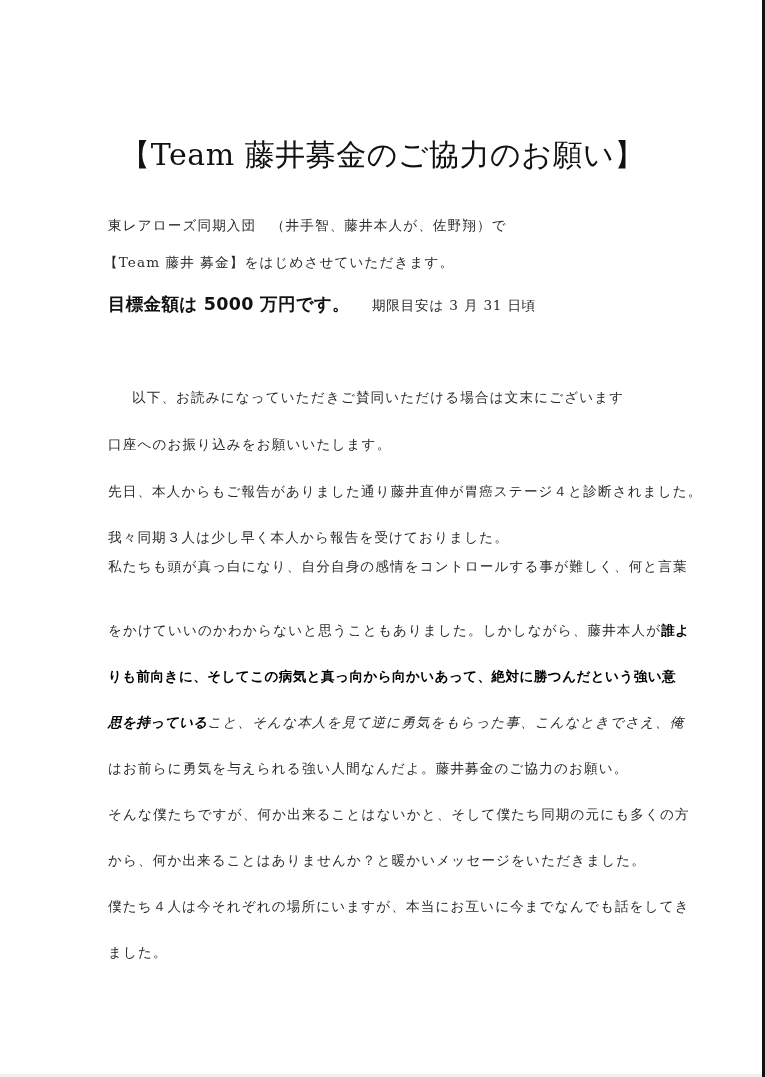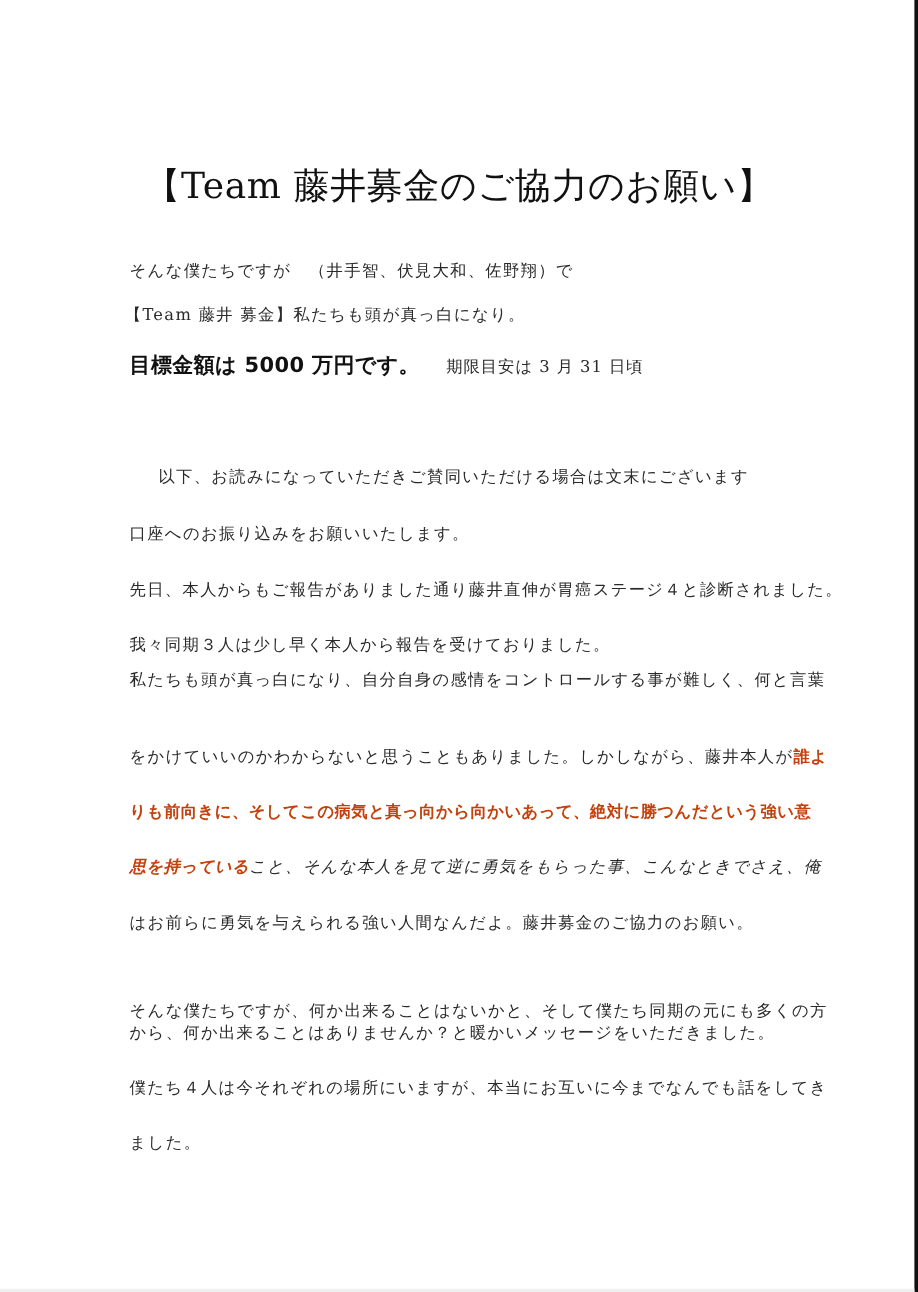--- a/index.html
+++ b/index.html
@@ -55,21 +55,21 @@
       position: absolute;
       left: 108px;
       font-size: 13.6px;
       color: #2a2a2a;
       white-space: nowrap;
       letter-spacing: 1.1px;
     }
     .line b, .bold {
       font-family: "DejaVu Sans", "Liberation Sans", sans-serif;
       font-weight: bold;
-      color: #c2410c;
+      color: #000000;
       letter-spacing: 0.4px;
     }
     .goal {
       position: absolute;
       left: 108px;
       top: 292px;
       white-space: nowrap;
     }
     .goal .goal-main {
       font-family: "DejaVu Sans", "Liberation Sans", sans-serif;
@@ -85,43 +85,43 @@
       letter-spacing: 0.8px;
     }
   </style>
 </head>
 <body>
 
 <div class="page">
 
   <div class="title">【Team 藤井募金のご協力のお願い】</div>
 
-  <div class="line" style="top:217px;">そんな僕たちですが　（井手智、伏見大和、佐野翔）で</div>
-  <div class="line" style="top:254px; left:104px;">【Team  藤井  募金】私たちも頭が真っ白になり。</div>
+  <div class="line" style="top:217px;">東レアローズ同期入団　（井手智、藤井本人が、佐野翔）で</div>
+  <div class="line" style="top:254px; left:104px;">【Team  藤井  募金】をはじめさせていただきます。</div>
 
   <div class="goal">
     <span class="goal-main">目標金額は 5000 万円です。</span><span class="goal-deadline">期限目安は 3 月 31 日頃</span>
   </div>
 
   <div class="line" style="top:389px;margin-left:24px;">以下、お読みになっていただきご賛同いただける場合は文末にございます</div>
   <div class="line" style="top:436px;">口座へのお振り込みをお願いいたします。</div>
   <div class="line" style="top:483px;">先日、本人からもご報告がありました通り藤井直伸が胃癌ステージ４と診断されました。</div>
   <div class="line" style="top:529px;">我々同期３人は少し早く本人から報告を受けておりました。</div>
   <div class="line" style="top:558px;text-align:right;">私たちも頭が真っ白になり、自分自身の感情をコントロールする事が難しく、何と言葉</div>
   <div class="line" style="top:622px;">
     <span>をかけていいのかわからないと思うこともありました。しかしながら、藤井本人が</span><b>誰よ</b>
   </div>
   <div class="line" style="top:668px;">
     <b>りも前向きに、そしてこの病気と真っ向から向かいあって、絶対に勝つんだという強い意</b>
   </div>
   <div class="line" style="top:714px;font-style:italic;">
     <b>思を持っている</b><span>こと、そんな本人を見て逆に勇気をもらった事、こんなときでさえ、俺</span>
   </div>
   <div class="line" style="top:760px;">はお前らに勇気を与えられる強い人間なんだよ。藤井募金のご協力のお願い。</div>
-  <div class="line" style="top:834px;">そんな僕たちですが、何か出来ることはないかと、そして僕たち同期の元にも多くの方</div>
+  <div class="line" style="top:806px;">そんな僕たちですが、何か出来ることはないかと、そして僕たち同期の元にも多くの方</div>
   <div class="line" style="top:852px;">から、何か出来ることはありませんか？と暖かいメッセージをいただきました。</div>
   <div class="line" style="top:898px;">僕たち４人は今それぞれの場所にいますが、本当にお互いに今までなんでも話をしてき</div>
   <div class="line" style="top:944px;">ました。</div>
 
 </div>
 
 <div class="right-edge"></div>
 <div class="bottom-edge"></div>
 
 </body></html>

